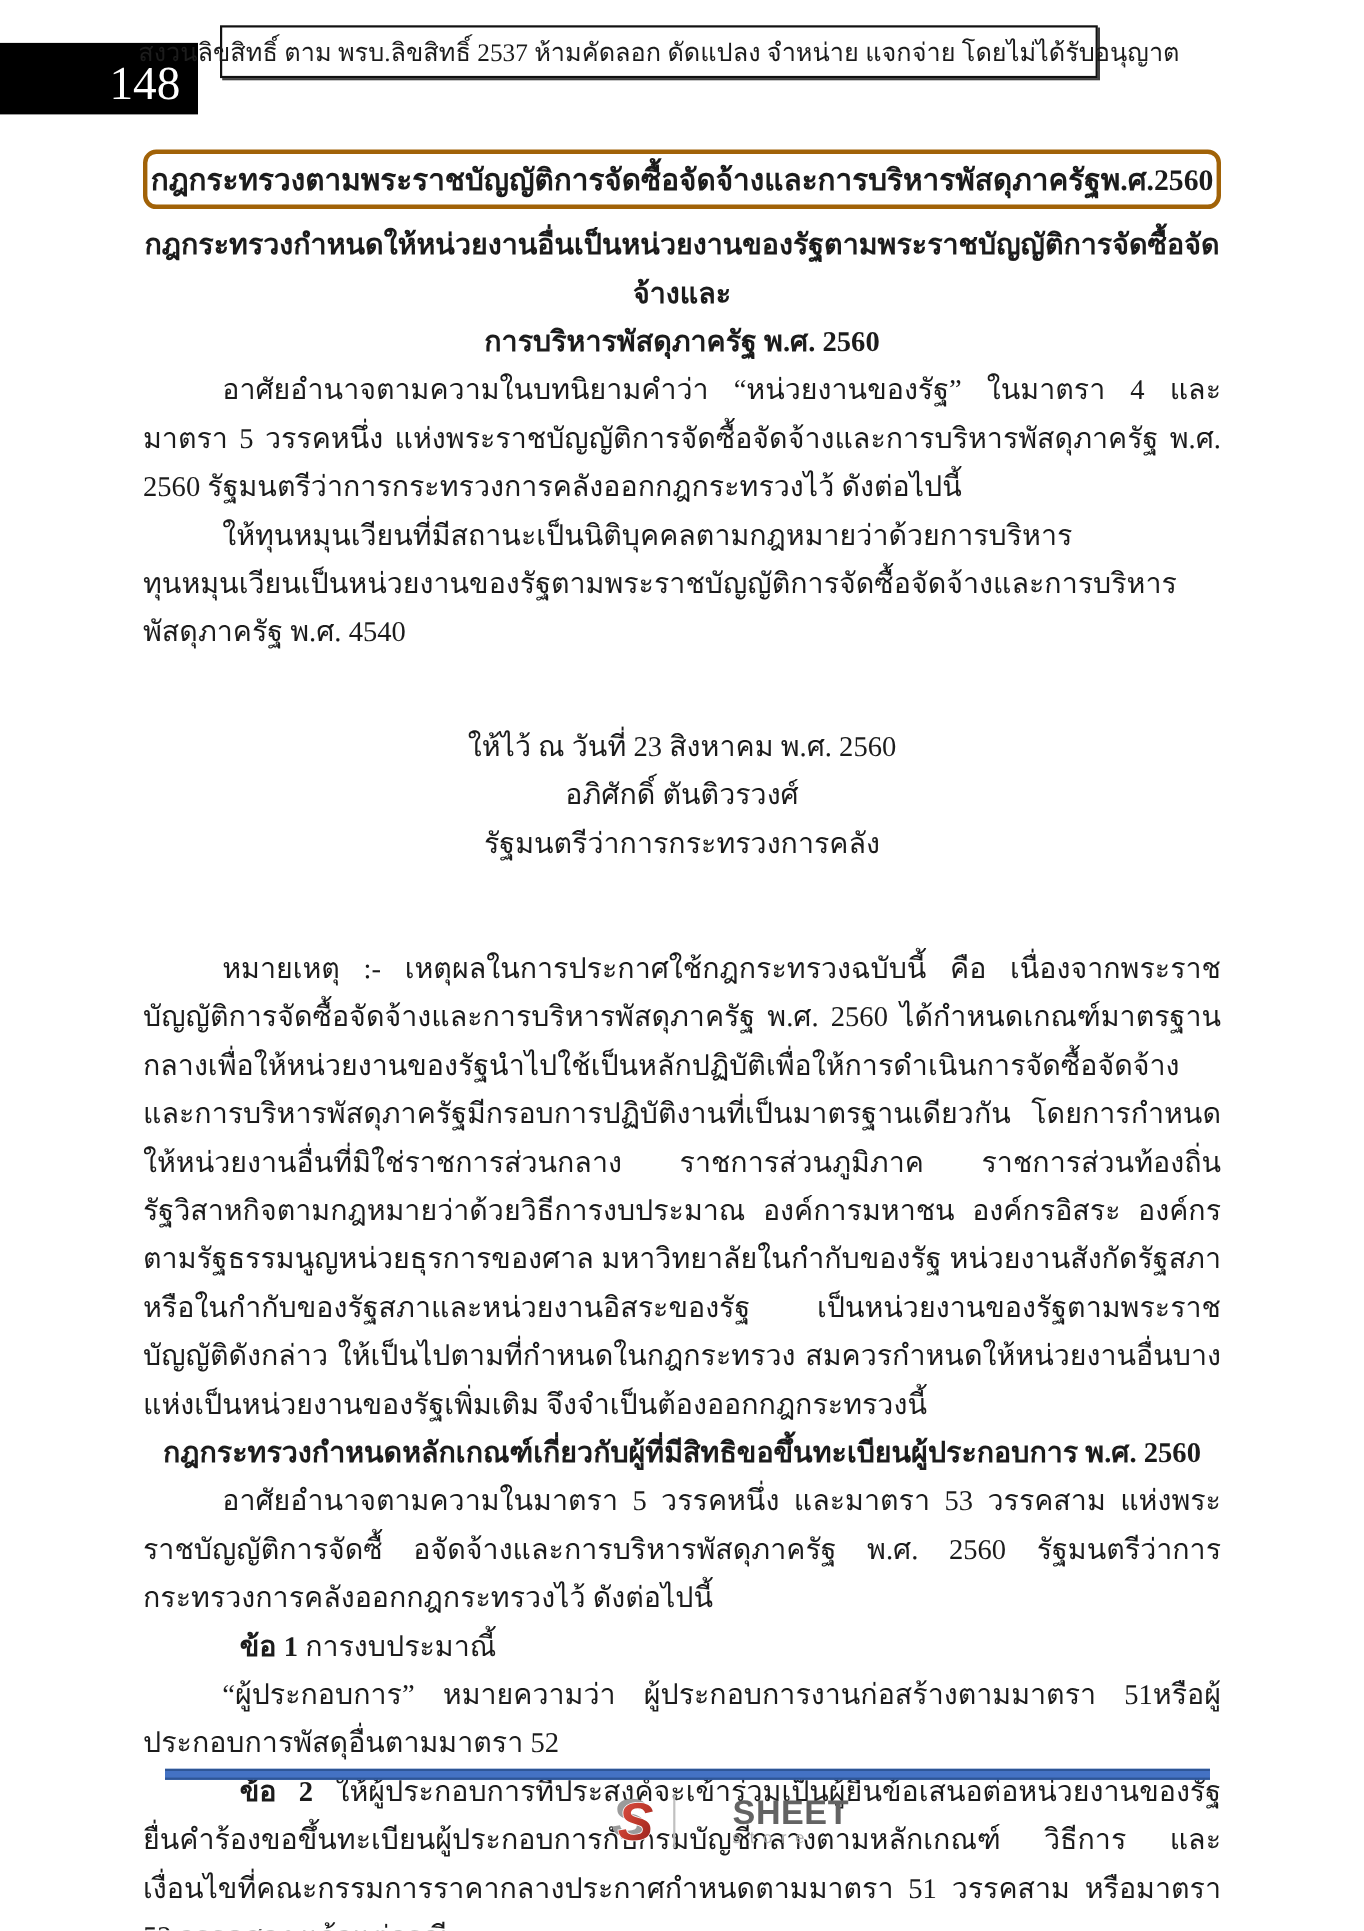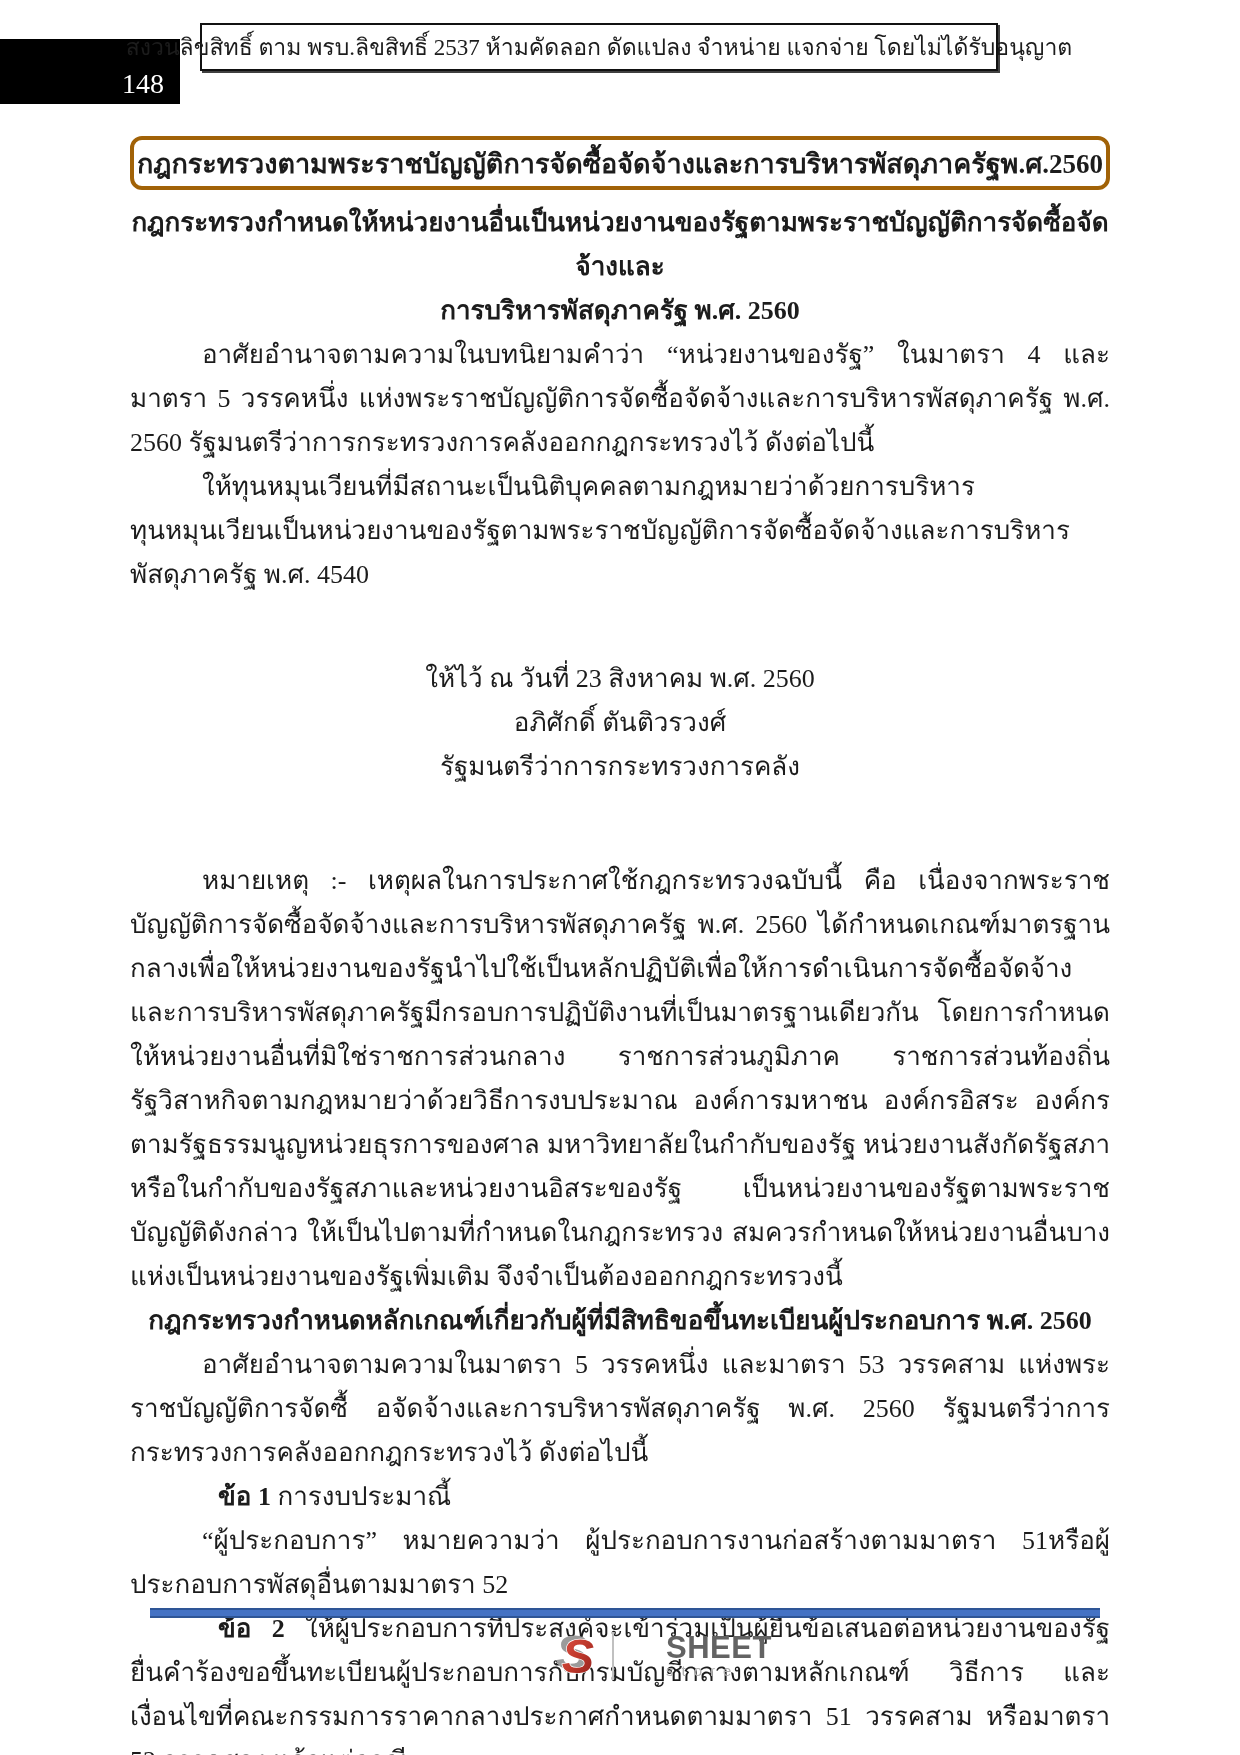--- a/index.html
+++ b/index.html
@@ -18,21 +18,21 @@
     position: absolute;
     left: 0; top: 39px;
     width: 180px; height: 65px;
     background: #000000;
     color: #ffffff;
     display: flex;
     align-items: flex-end;
     justify-content: flex-end;
     padding: 0 16px 6px 0;
     box-sizing: border-box;
-    font-size: 28px;
+    font-size: 43px;
     line-height: 1;
     font-family: Liberation Serif, serif;
   }
   .copyright-box {
     position: absolute;
     left: 200px; top: 23px;
     width: 798px; height: 48px;
     background: #ffffff;
     border: 2px solid #111111;
     box-shadow: 2px 2px 0 rgba(0,0,0,0.75);

